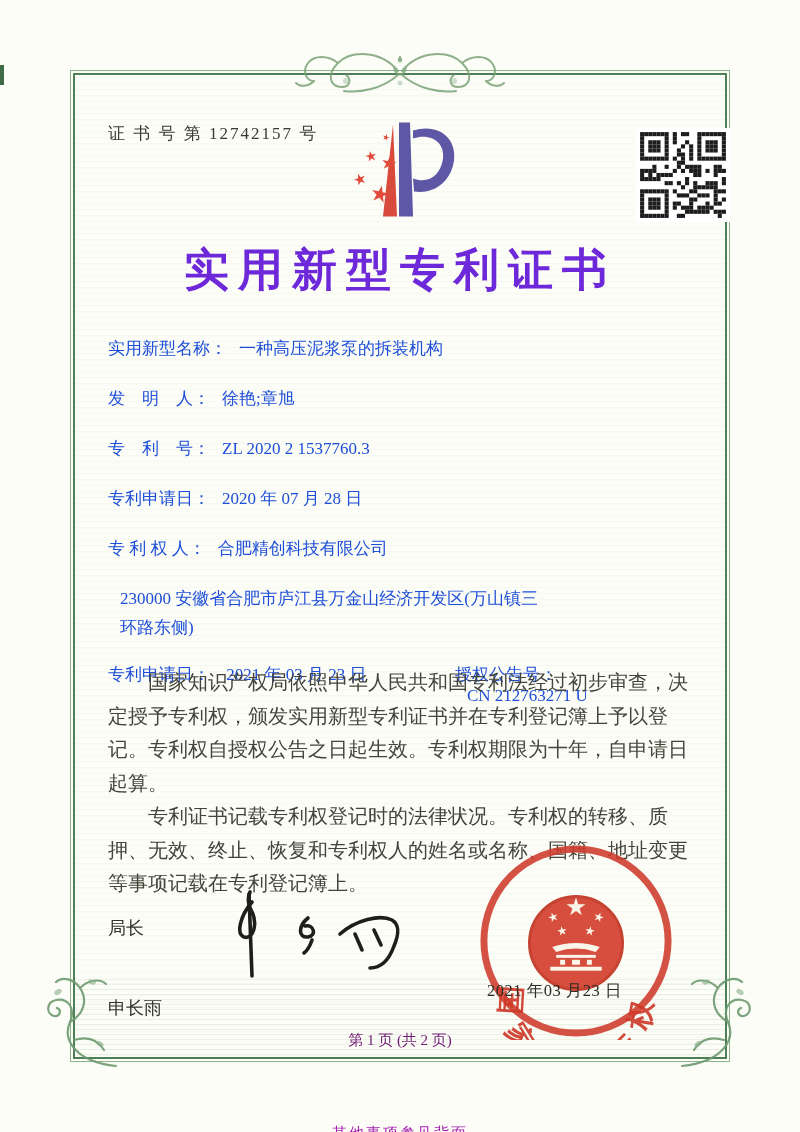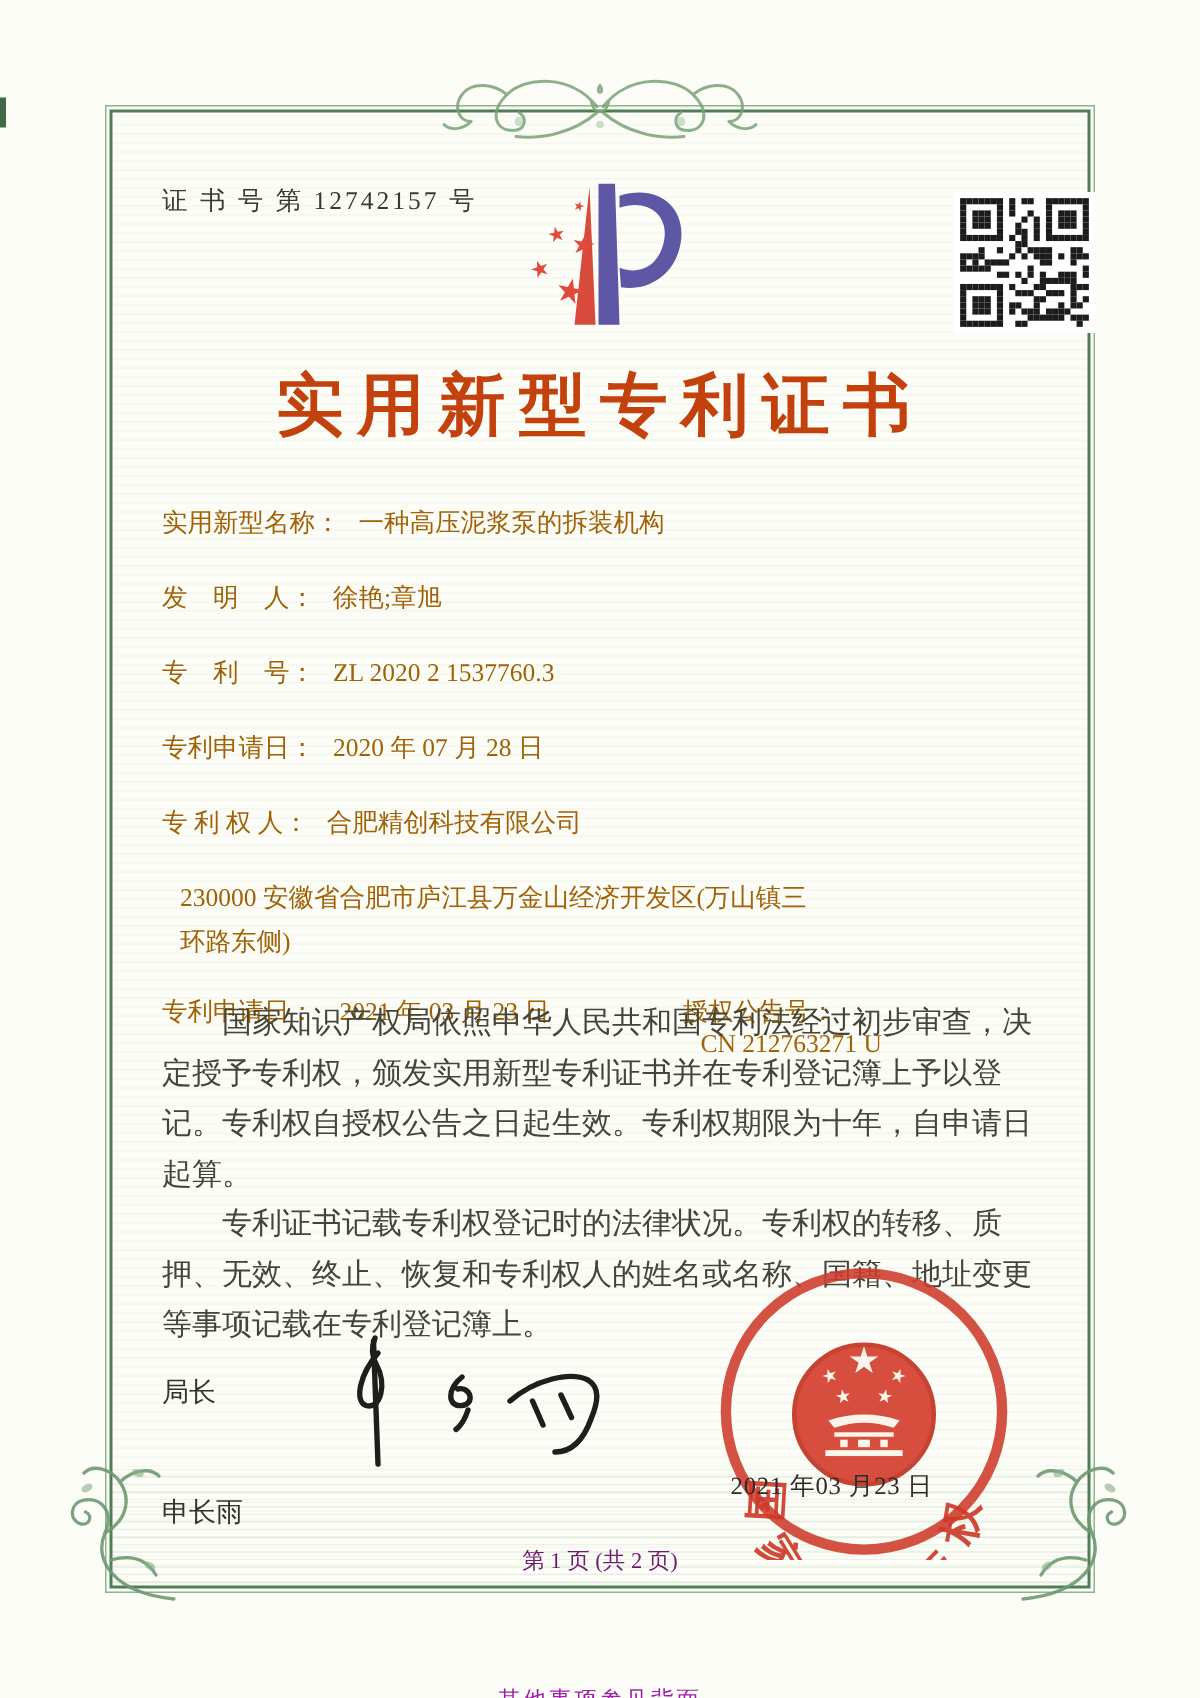--- a/index.html
+++ b/index.html
@@ -23,24 +23,24 @@
   .guilloche-band{
     position:absolute;left:4px;right:4px;bottom:4px;height:78px;
     background:repeating-linear-gradient(180deg, rgba(120,168,122,.14) 0 1px, transparent 1px 5px);
   }
   
   .cert-no{position:absolute;left:108px;top:122px;font-size:17px;letter-spacing:2px;color:#3a3933;}
   .logo{position:absolute;left:333px;top:116px;width:138px;height:116px;}
   .qr{position:absolute;left:636px;top:128px;width:94px;height:94px;}
   .title{
     position:absolute;left:0;top:240px;width:100%;text-align:center;
-    font-size:45px;font-weight:700;letter-spacing:9px;color:#c2410c;
+    font-size:45px;font-weight:700;letter-spacing:9px;color:#6d28d9;
   }
   
-  .fields{position:absolute;left:108px;top:334px;width:600px;font-size:17px;color:#a16207;}
+  .fields{position:absolute;left:108px;top:334px;width:600px;font-size:17px;color:#1d4ed8;}
   .frow{display:flex;margin-bottom:21px;line-height:29px;}
   .flabel{flex:0 0 auto;white-space:pre;}
   .fvalue{margin-left:12px;white-space:pre-line;}
   .addr .fvalue{max-width:470px;}
   .grant-row{position:relative;height:29px;}
   .grant-no{position:absolute;left:347px;top:0;display:flex;flex-direction:column;}
   
   .paras{position:absolute;left:108px;top:666px;width:598px;font-size:20px;
          line-height:33.5px;color:#45443a;}
   .paras p{margin:0;text-indent:2em;}

